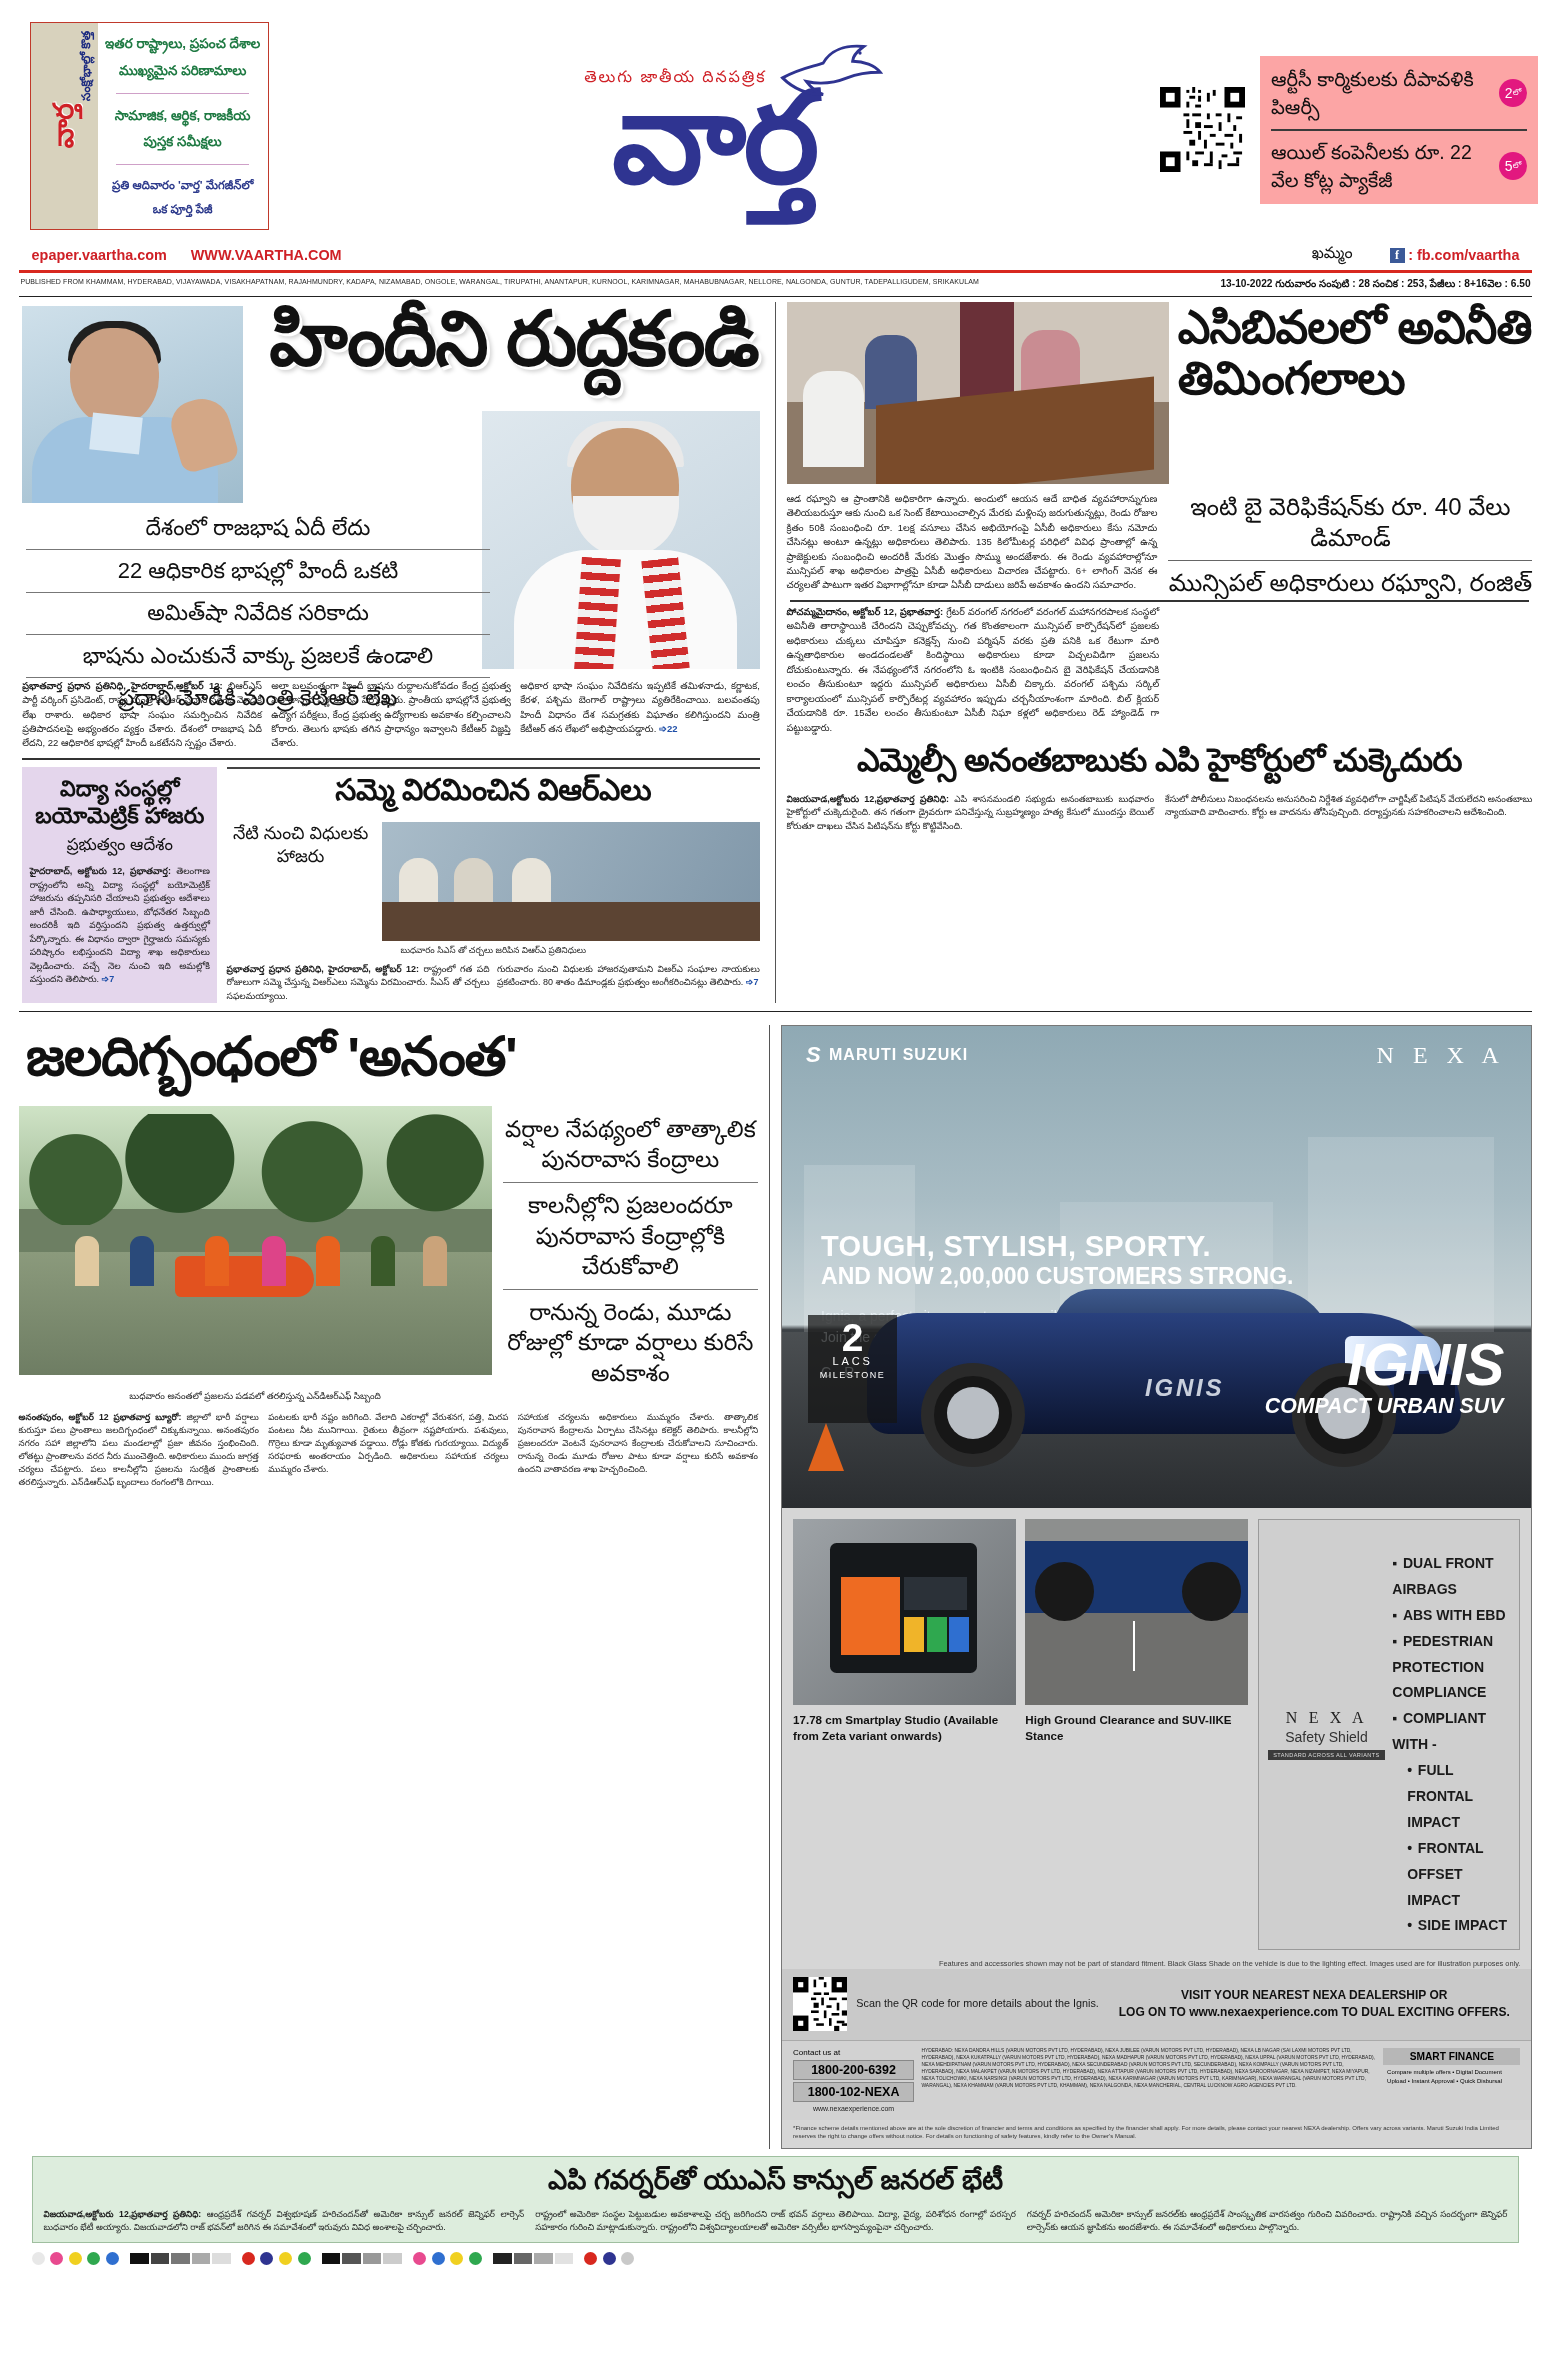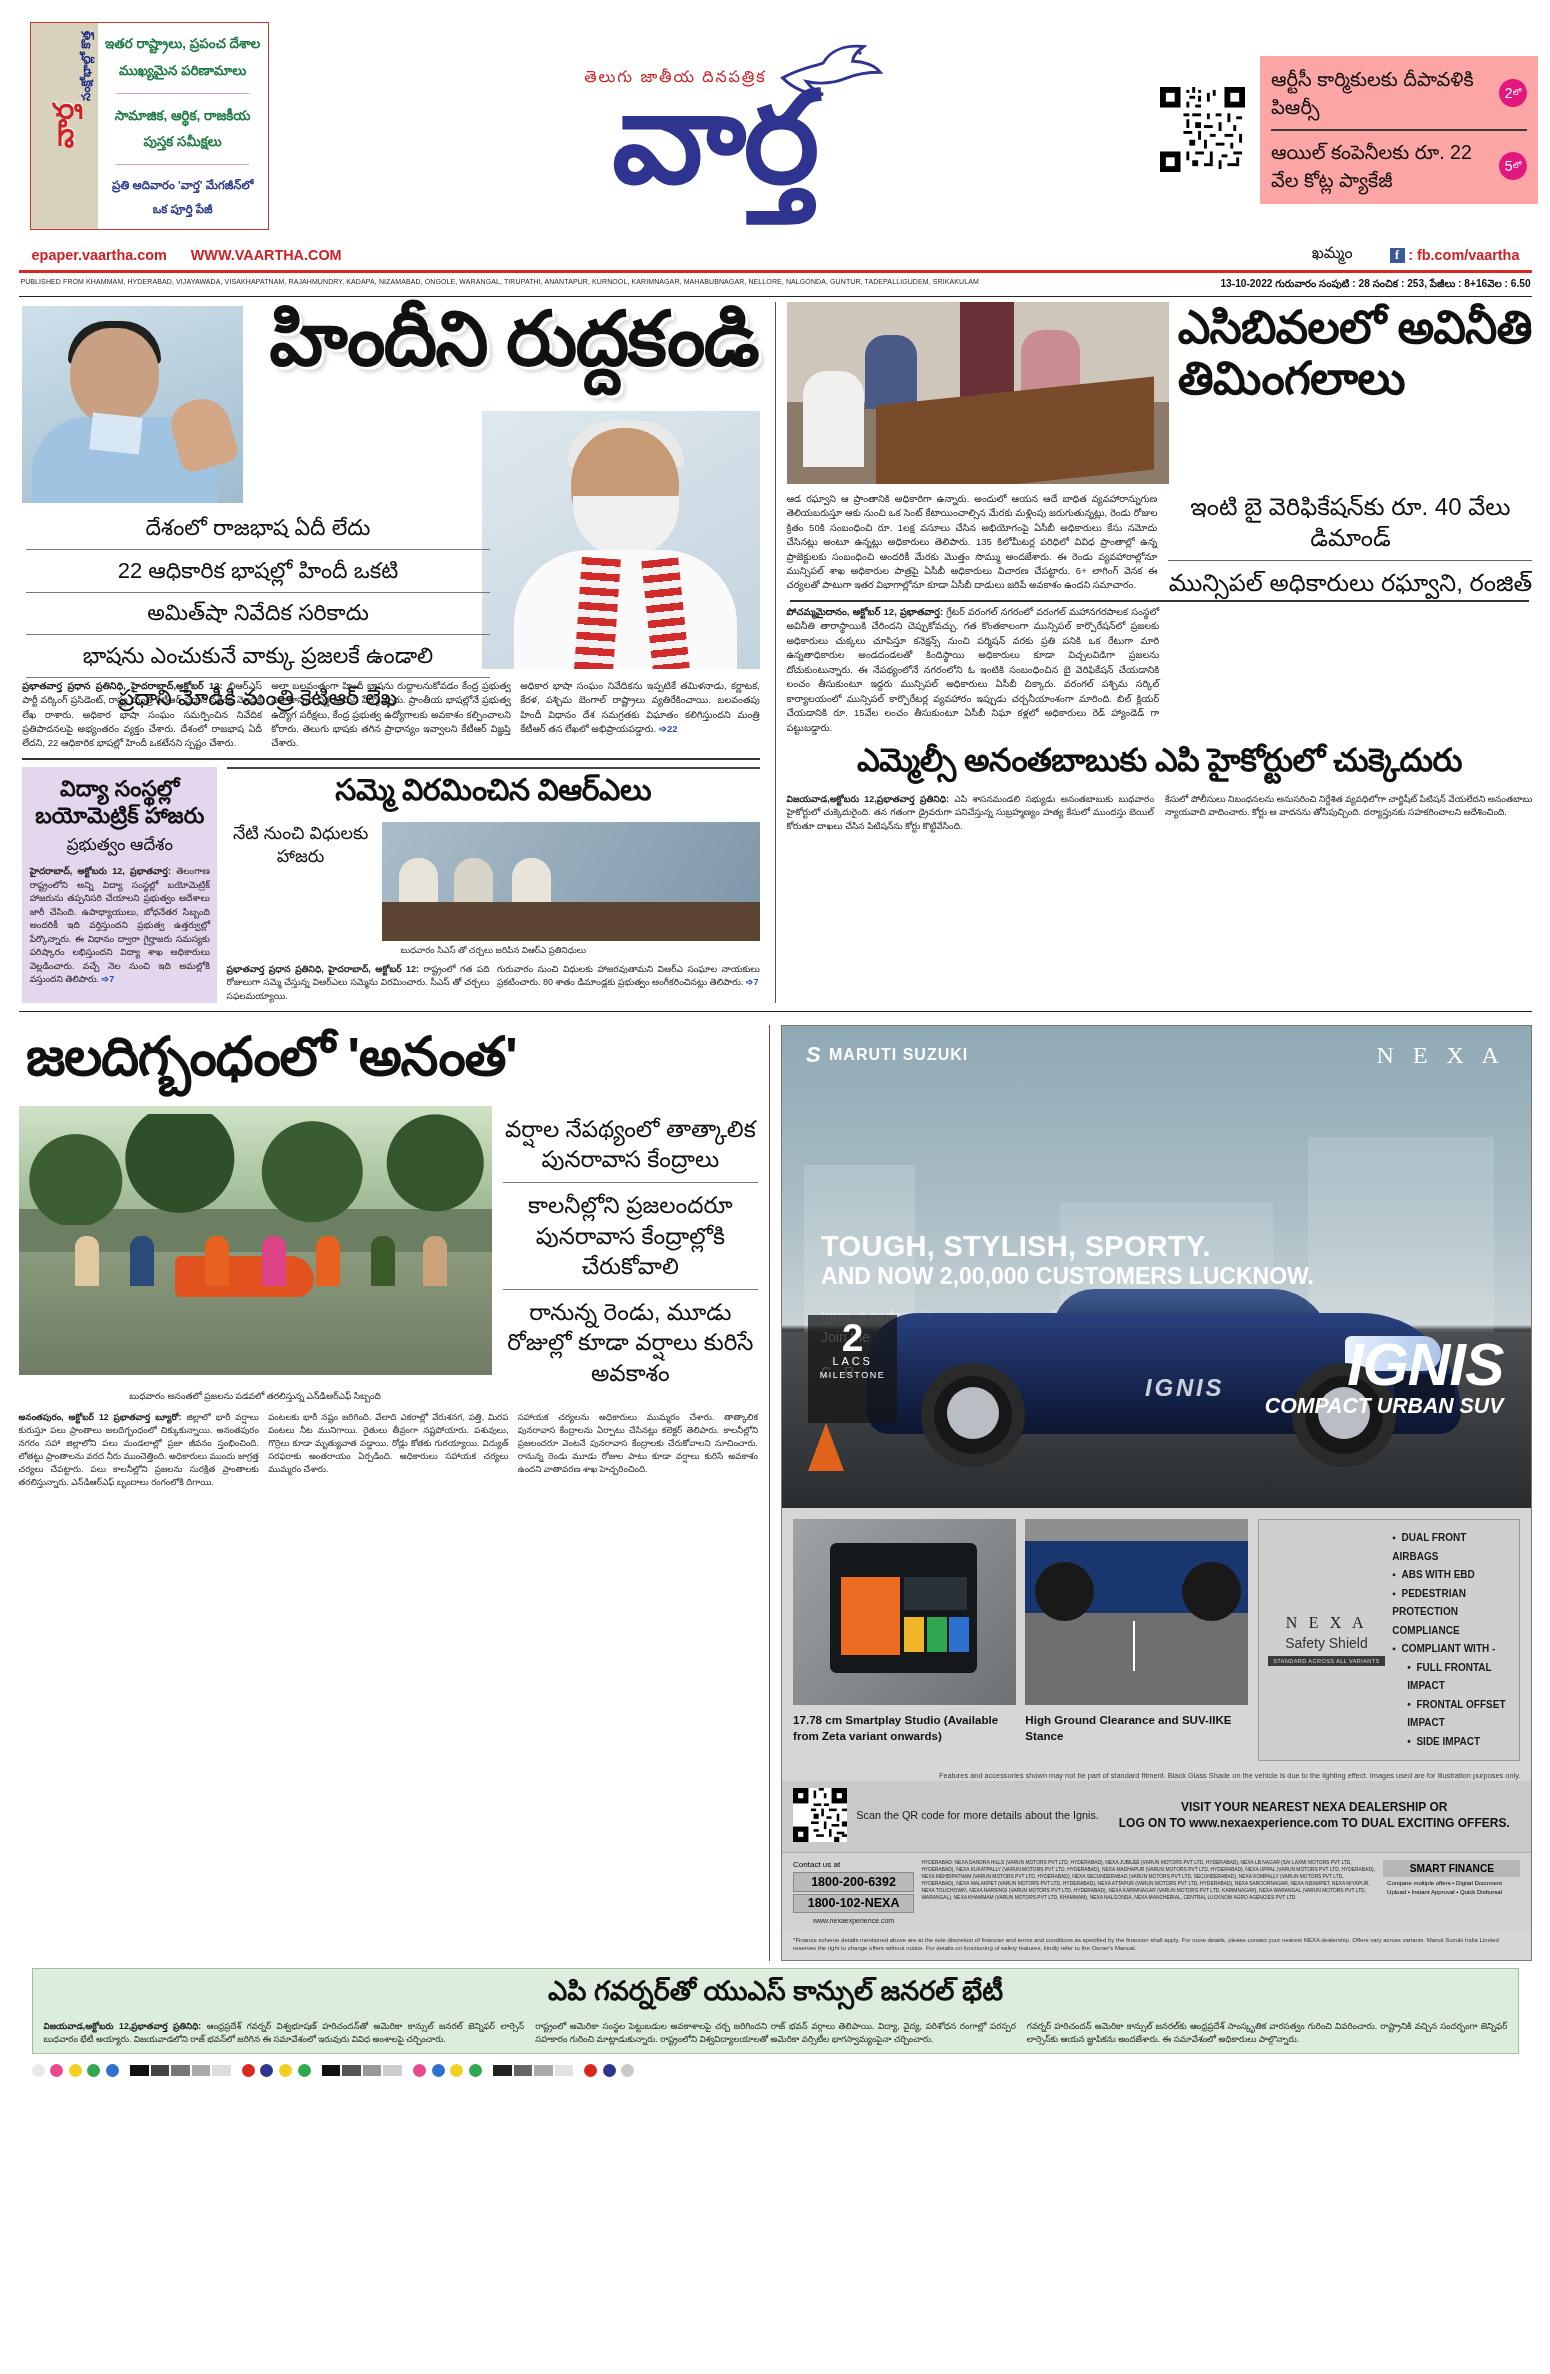--- a/index.html
+++ b/index.html
@@ -223,21 +223,21 @@
   .feat-img.clear .car { position: absolute; left: 0; top: 22px; width: 100%; height: 72px; background: #19366e; }
   .feat-img.clear .w { position: absolute; top: 43px; width: 59px; height: 59px; border-radius: 50%; background: #191919; }
   .feat-img.clear .wl { left: 9.3px; } .feat-img.clear .wr { right: 7.4px; }
   .feat-img.clear .arrow { position: absolute; left: 108px; top: 102px; width: 1.9px; height: 50px; background: #fff; }
   .feat-cap { font-size: 11.6px; font-weight: bold; line-height: 1.35; margin-top: 7.4px; color: #111; }
   .safety { flex: 1; border: 0.9px solid #9a9a9a; display: flex; gap: 7.4px; padding: 9.3px; background: #cfcfcf; }
   .safety-logo { width: 117px; text-align: center; display: flex; flex-direction: column; justify-content: center; }
   .safety-logo .n { font-family: "Liberation Serif", serif; font-size: 16px; letter-spacing: 3.7px; color: #222; }
   .safety-logo .s { font-size: 14px; color: #333; margin-top: 2.8px; }
   .safety-logo .bar { background: #3b3b3b; color: #ddd; font-size: 5.6px; letter-spacing: 0.4px; margin-top: 4.6px; padding: 1.9px 0; }
-  .safety-list { flex: 1; font-size: 10px; font-weight: bold; color: #1a1a1a; line-height: 1.85; }
+  .safety-list { flex: 1; font-size: 14px; font-weight: bold; color: #1a1a1a; line-height: 1.85; margin-top: 22px; }
   .safety-list .itm::before { content: "\25AA"; margin-right: 5.6px; }
   .safety-list .sub { padding-left: 15px; font-weight: bold; }
   .safety-list .sub::before { content: "\2022"; margin-right: 5.6px; }
   .ad-disc { font-size: 7.4px; color: #3a3a3a; line-height: 1.4; padding: 3.7px 11px 0 11px; text-align: right; }
   .ad-qrrow { display: flex; align-items: center; gap: 9.3px; padding: 7.4px 11px 9.3px 11px; background: #c9c9c9; }
   .ad-qr { width: 54px; height: 54px; }
   .ad-qrtxt { font-size: 10.8px; line-height: 1.35; color: #1a1a1a; }
   .ad-visit { flex: 1; text-align: center; font-size: 12px; font-weight: bold; color: #111; line-height: 1.4; }
   .ad-foot { display: flex; gap: 7.4px; padding: 7.4px 11px; background: #d2d2d2; border-top: 0.9px solid #aaa; }
   .ad-phone { width: 121px; }
@@ -552,21 +552,21 @@
           <div class="bldg3"></div>
           <div class="road"></div>
 
         <div class="ad-suzuki">
           <span class="suz-s">S</span>
           <span class="suz-t">MARUTI SUZUKI</span>
         </div>
         <div class="ad-nexa">N E X A</div>
 
         <div class="ad-h1">TOUGH, STYLISH, SPORTY.</div>
-        <div class="ad-h2">AND NOW 2,00,000 CUSTOMERS LUCKNOW.</div>
+        <div class="ad-h2">AND NOW 2,00,000 CUSTOMERS STRONG.</div>
         <div class="ad-p1">
           <span>Ignis, a perfect city car, sets a new milestone.</span><br>
           <span>Join the community of the Tough.</span>
         </div>
         <div class="ad-ci">C R E A T E .   I N S P I R E .</div>
 
         <div class="cone"></div>
         <div class="ad-car">
           <div class="glass"></div>
             <div class="body"></div>

